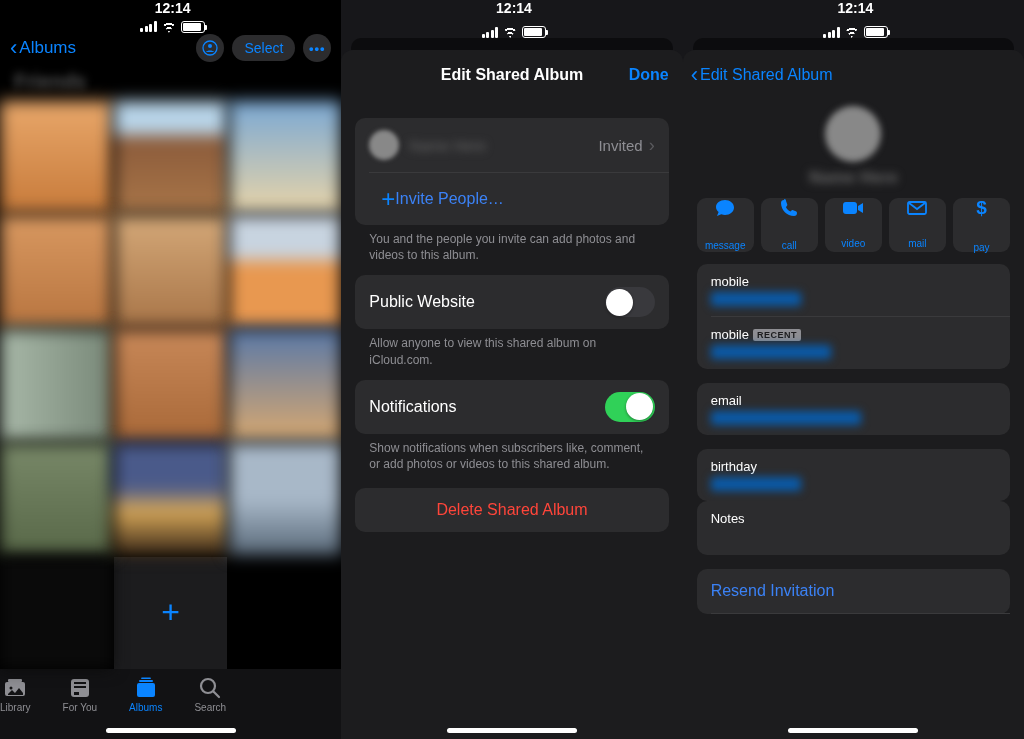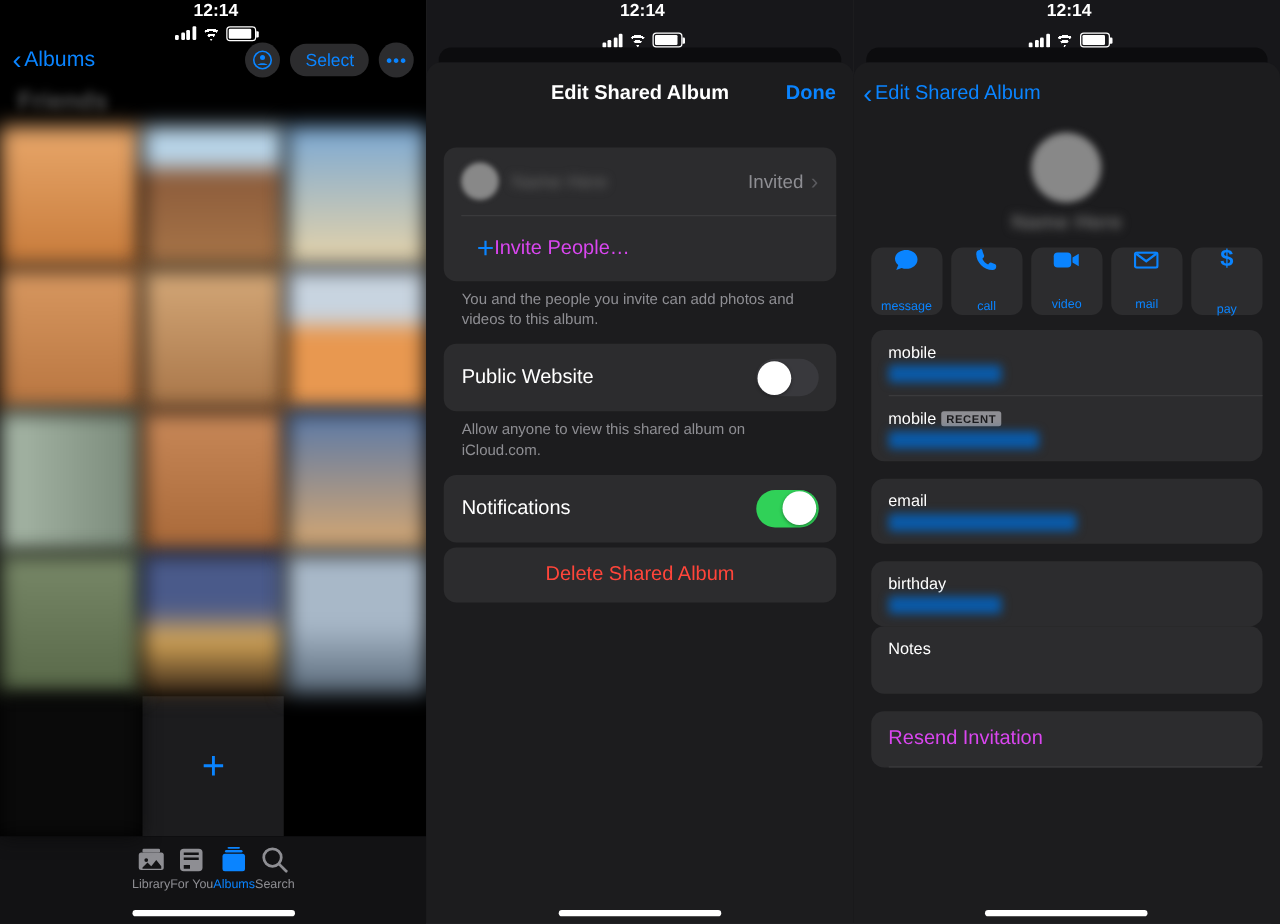--- a/index.html
+++ b/index.html
@@ -89,22 +89,23 @@
   .t7{background:linear-gradient(90deg,#a8b8a8,#788878);}
   .t8{background:linear-gradient(#c88858,#a86838);}
   .t9{background:linear-gradient(#5878a8,#d8a870);}
   .t10{background:linear-gradient(#788868,#586848);}
   .t11{background:linear-gradient(#4a5a8a 40%,#d8a858 60%,#3a2818);}
   .t12{background:linear-gradient(#a8b8c8 50%,#586878);}
   .t13{background:#0a0a0a;}
   .addcell{ background:#1c1c1e; display:flex; align-items:center; justify-content:center;
     color:#0a84ff; font-size:32px; font-weight:300;}
   .tabbar {
-    height:80px; background:#121214; display:flex; justify-content:center;
+    height:80px; background:#121214; display:flex; justify-content:flex-start;
     padding-top:8px;
+    gap:32px;
   }
   .tab { display:flex; flex-direction:column; align-items:center; gap:3px;
     color:#8e8e93; font-size:10px;}
   .tab.active{ color:#0a84ff;}
   .tab-icn{ width:26px;height:22px; display:flex;align-items:center;justify-content:center;}
   .home-ind{ position:absolute; bottom:6px; left:50%; transform:translateX(-50%);
     width:130px; height:5px; background:#fff; border-radius:3px;}
 
   
   .sheet {
@@ -124,21 +125,21 @@
   .sep{ height:1px; background:#3a3a3c; margin-left:14px;}
   .sublabel{ color:#8e8e93; font-size:12px; padding:6px 14px 12px; line-height:1.35;}
 
   
   .avatar-sm{ width:30px;height:30px;border-radius:15px;background:#888; filter:blur(2px); margin-right:10px;}
   .blur-name{ color:#666; filter:blur(4px); font-size:15px;}
   .row-right{ margin-left:auto; display:flex; align-items:center; gap:6px;
     color:#8e8e93; font-size:15px;}
   .chev-r{ color:#5a5a5e; font-size:18px;}
   .plus-ic{ color:#0a84ff; font-size:24px; font-weight:300; width:26px;}
-  .link-blue{ color:#d946ef; font-size:16px;}
+  .link-blue{ color:#3b82f6; font-size:16px;}
   .rowlabel{ color:#fff; font-size:16px;}
   .toggle{ margin-left:auto; width:50px; height:30px; border-radius:15px; position:relative;}
   .toggle.on{ background:#30d158;} .toggle.off{ background:#39393d;}
   .knob{ width:27px;height:27px;border-radius:50%;background:#fff;position:absolute;top:1.5px;
     box-shadow:0 1px 3px rgba(0,0,0,.4);}
   .toggle.on .knob{ right:1.5px;} .toggle.off .knob{ left:1.5px;}
   .danger-row{ justify-content:center; color:#ff453a; font-size:16px;}
 
   
   .contact-head{ display:flex; flex-direction:column; align-items:center; padding:6px 0 10px;}
@@ -316,20 +317,21 @@
       <div class="sublabel">Allow anyone to view this shared album on iCloud.com.</div>
 
       <div class="card">
         <div class="row">
           <span class="rowlabel">Notifications</span>
           <div class="toggle on">
               <div class="knob"></div>
             </div>
         </div>
       </div>
+      <div class="sublabel">Show notifications when subscribers like, comment, or add photos or videos to this shared album.</div>
 
       <div class="card" style="margin-top:4px;">
         <div class="row danger-row">
           <span>Delete Shared Album</span>
         </div>
       </div>
     </div>
   </div>
   <div class="home-ind"></div>
 </div>

